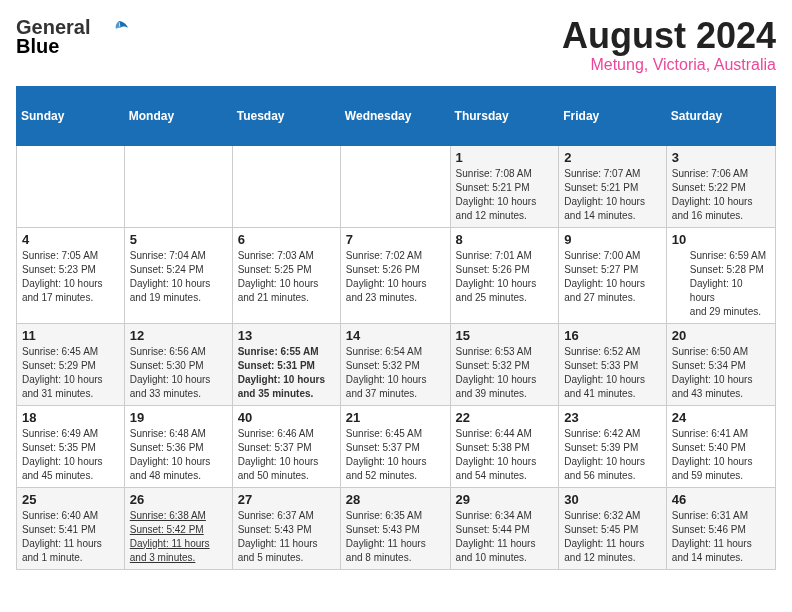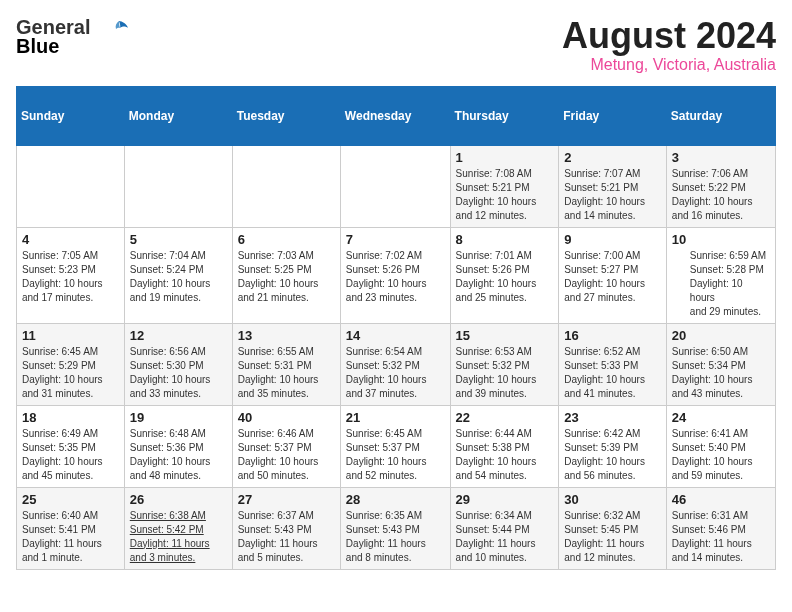--- a/index.html
+++ b/index.html
@@ -198,21 +198,21 @@
         </td>
         <td>
           <span class="day-num">12</span>
           <div class="day-info" style="white-space: pre-line;">Sunrise: 6:56 AM
 Sunset: 5:30 PM
 Daylight: 10 hours
 and 33 minutes.</div>
         </td>
         <td>
           <span class="day-num">13</span>
-          <div class="day-info" style="white-space: pre-line;">Sunrise: 6:55 AM
+          <div class="day-info" style="white-space: pre-line; font-weight: bold;">Sunrise: 6:55 AM
 Sunset: 5:31 PM
 Daylight: 10 hours
 and 35 minutes.</div>
         </td>
         <td>
           <span class="day-num">14</span>
           <div class="day-info" style="white-space: pre-line;">Sunrise: 6:54 AM
 Sunset: 5:32 PM
 Daylight: 10 hours
 and 37 minutes.</div>

